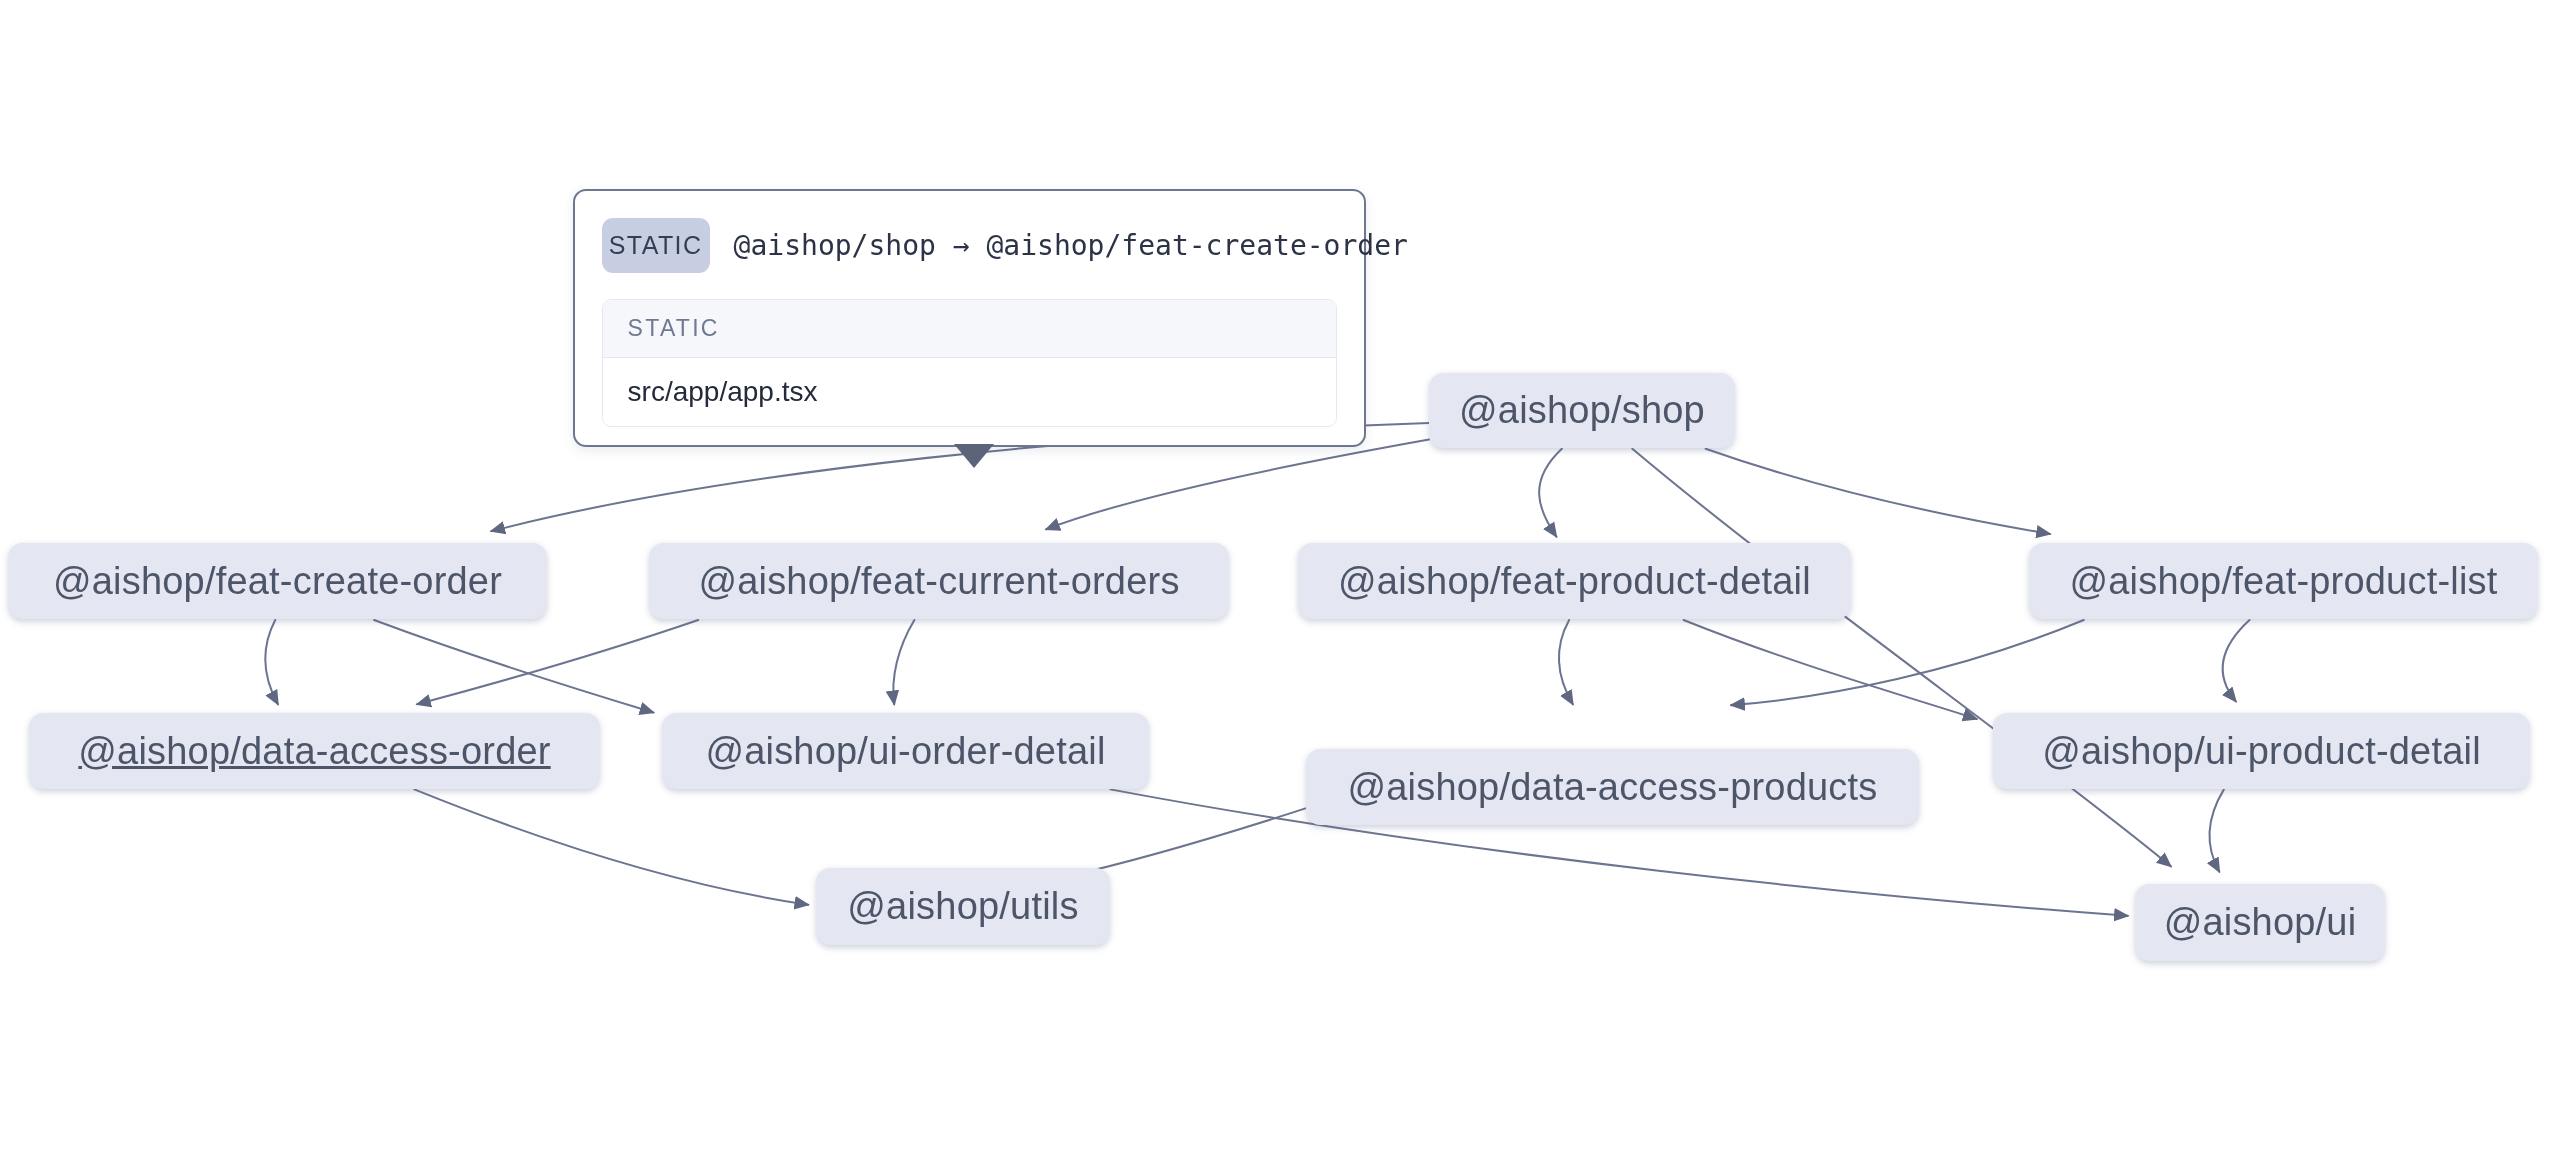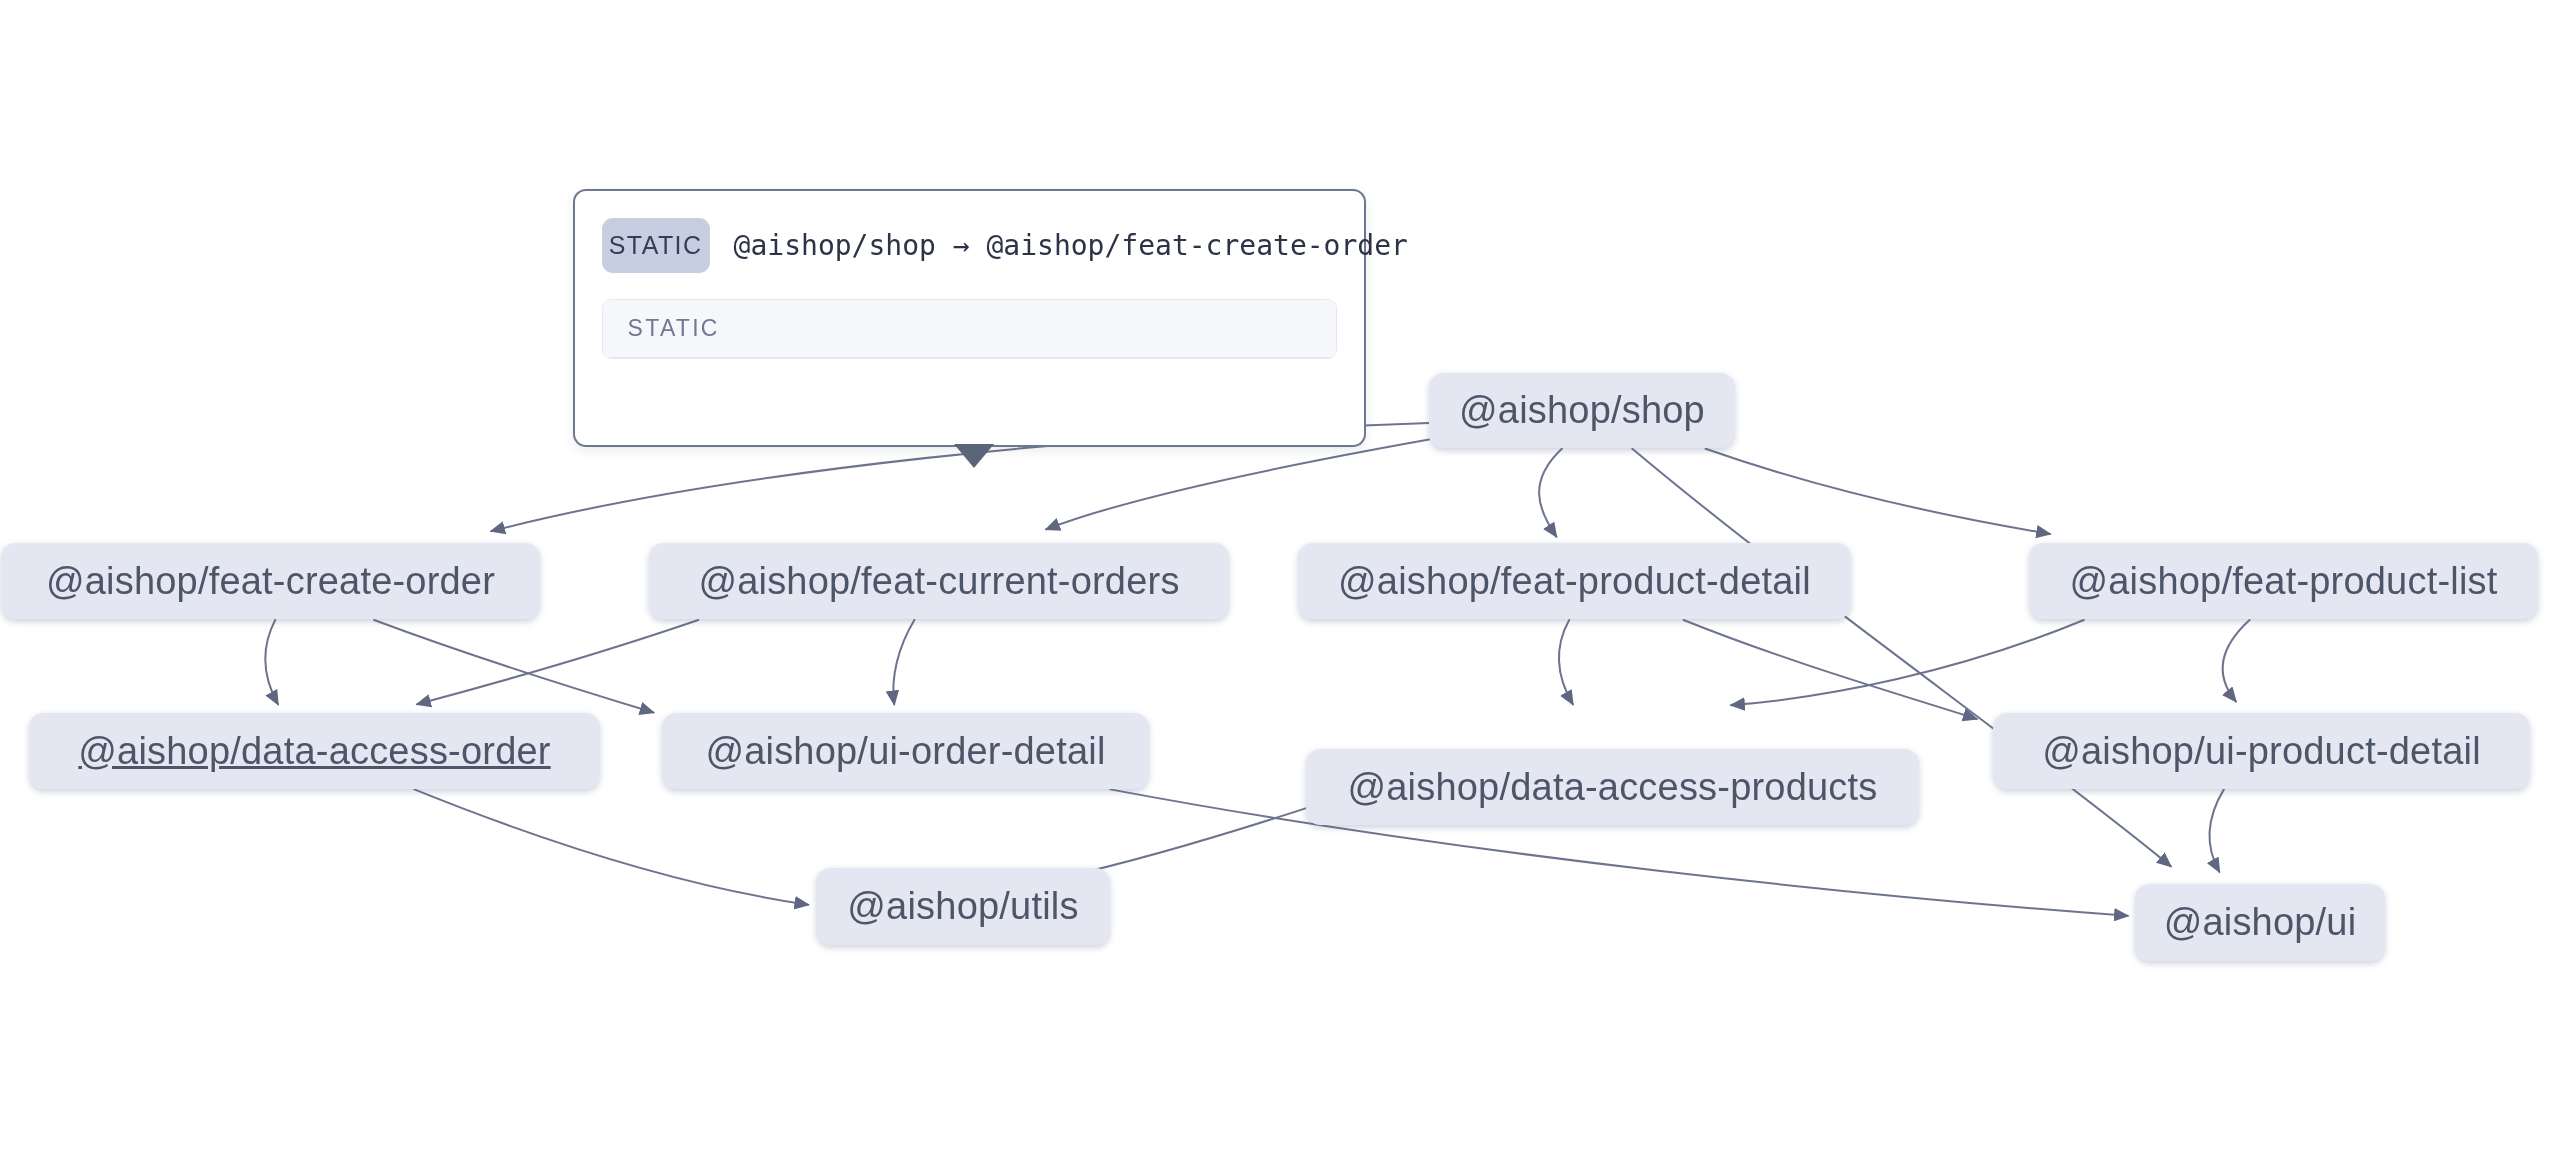--- a/index.html
+++ b/index.html
@@ -153,37 +153,40 @@
         <path d="M2456,677 C2420,710 2420,740 2441,766" class="edge" marker-end="url(#arrowhead)"></path>
         <path d="M452,862 C620,930 760,970 882,988" class="edge" marker-end="url(#arrowhead)"></path>
         <path d="M1488,862 C1360,905 1250,938 1160,958" class="edge" marker-end="url(#arrowhead)"></path>
         <path d="M1212,862 C1600,935 2050,980 2323,1000" class="edge" marker-end="url(#arrowhead)"></path>
         <path d="M2428,862 C2408,895 2408,925 2423,952" class="edge" marker-end="url(#arrowhead)"></path>
       </g>
   </svg>
 
   <div id="nodes-layer">
       <div class="graph-node" style="left: 1429px; top: 373px; width: 306px; height: 75px;">@aishop/shop</div>
-      <div class="graph-node" style="left: 1px; top: 543px; width: 539px; height: 76px; text-align: center;">@aishop/feat-create-order</div>
+      <div class="graph-node" style="left: 8px; top: 543px; width: 539px; height: 76px; text-align: center;">@aishop/feat-create-order</div>
       <div class="graph-node" style="left: 649px; top: 543px; width: 580px; height: 76px;">@aishop/feat-current-orders</div>
       <div class="graph-node" style="left: 1298px; top: 543px; width: 553px; height: 76px;">@aishop/feat-product-detail</div>
       <div class="graph-node" style="left: 2029px; top: 543px; width: 509px; height: 76px;">@aishop/feat-product-list</div>
       <div class="graph-node" style="left: 29px; top: 713px; width: 571px; height: 76px; text-decoration: underline;">@aishop/data-access-order</div>
       <div class="graph-node" style="left: 662px; top: 713px; width: 487px; height: 76px;">@aishop/ui-order-detail</div>
       <div class="graph-node" style="left: 1306px; top: 749px; width: 613px; height: 76px;">@aishop/data-access-products</div>
       <div class="graph-node" style="left: 1993px; top: 713px; width: 537px; height: 76px;">@aishop/ui-product-detail</div>
       <div class="graph-node" style="left: 816px; top: 840px; width: 294px; height: 77px; margin-top: 28px;">@aishop/utils</div>
       <div class="graph-node" style="left: 2135px; top: 884px; width: 250px; height: 77px;">@aishop/ui</div>
     </div>
 
   <div class="tooltip" id="edge-tooltip" style="left: 573px; top: 189px; width: 793px; height: 258px;">
     <div class="tooltip-header">
       <span class="badge">STATIC</span>
       <span class="edge-label">@aishop/shop → @aishop/feat-create-order</span>
     </div>
     <div class="files-box">
       <div class="files-header">STATIC</div>
+      <div id="files-list">
+          <div class="file-row">src/app/app.tsx</div>
+        </div>
     </div>
     <div class="tooltip-pointer" id="tooltip-pointer" style="left: 379px;"></div>
   </div>
 
 </div>
 
 
 </body></html>

